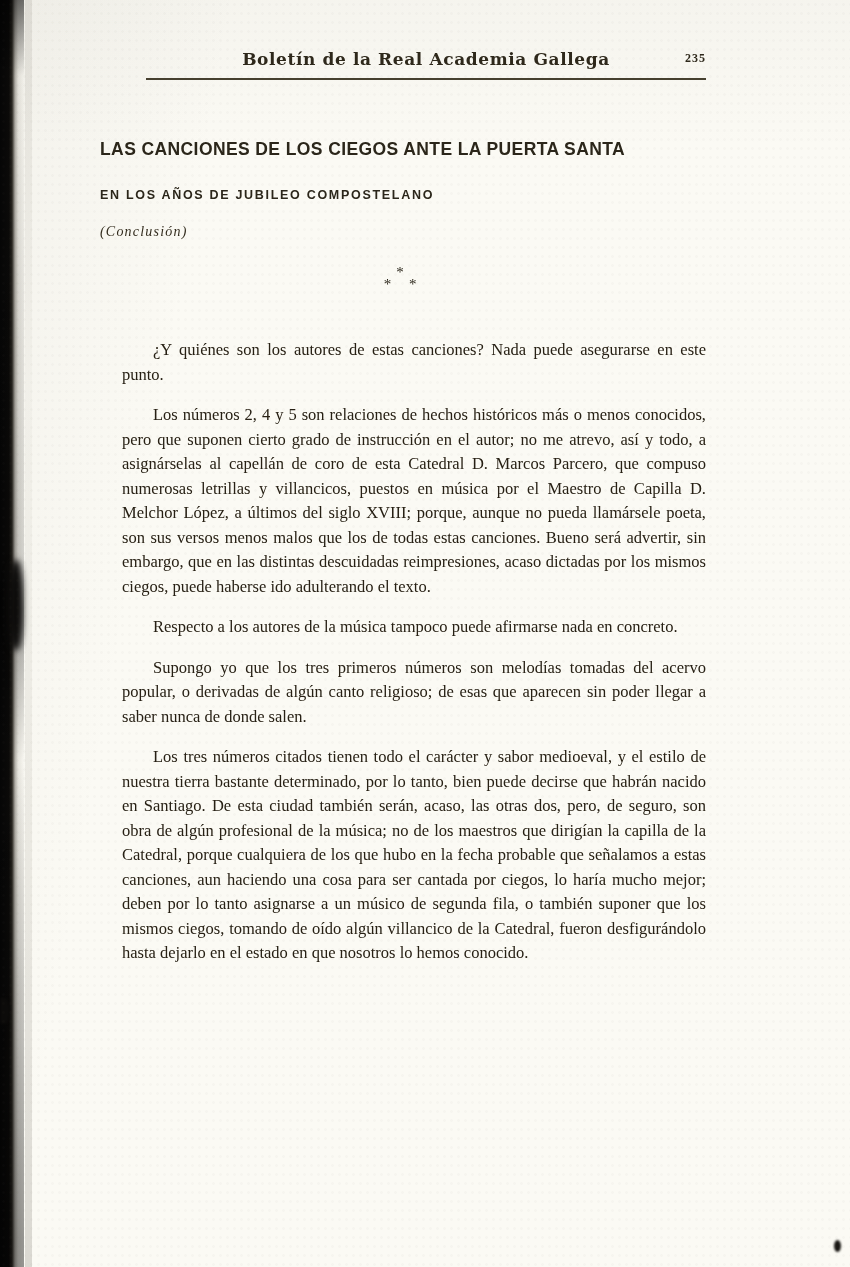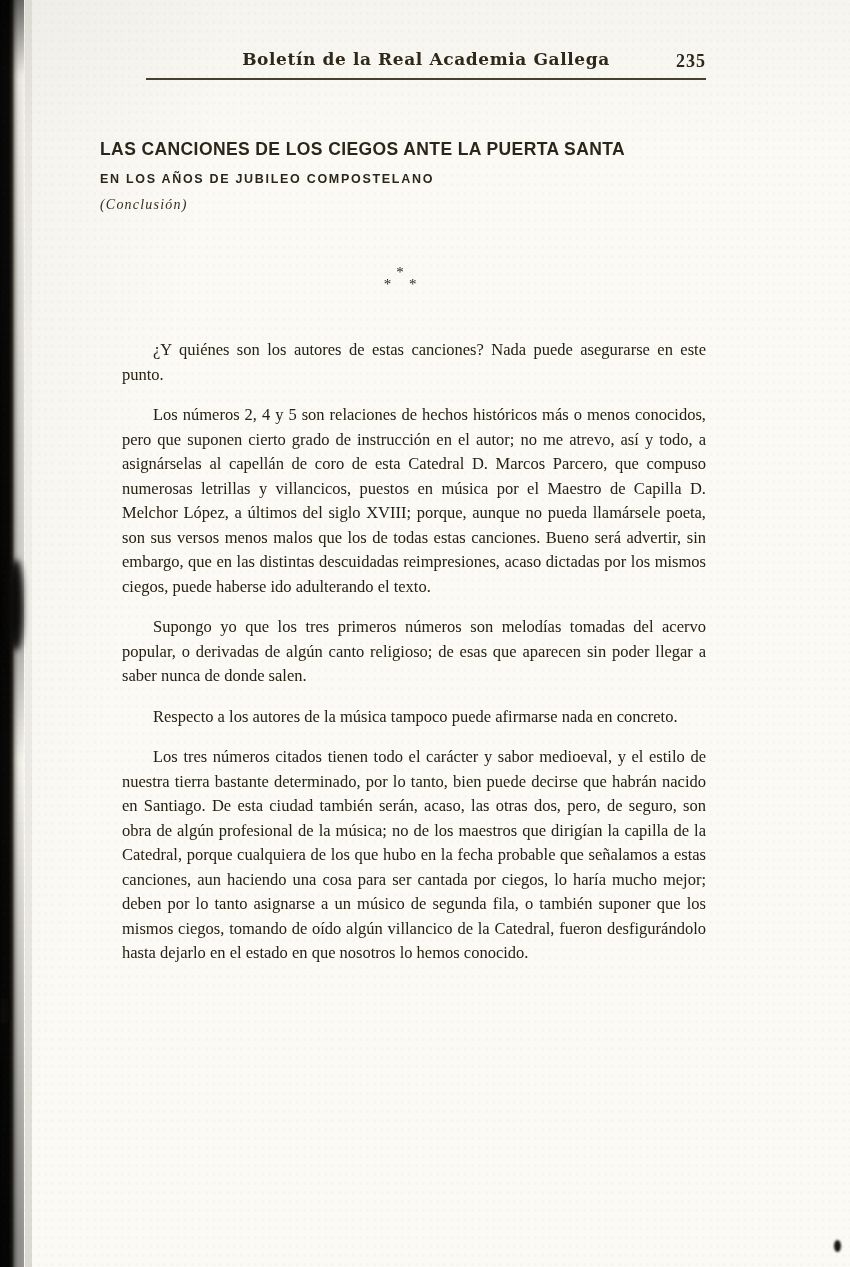--- a/index.html
+++ b/index.html
@@ -54,38 +54,38 @@
 
   
   .page-header{position:absolute;left:146px;top:49px;width:560px;height:34px;}
   .journal{
     display:block;text-align:center;
     font-family:"DejaVu Serif","Liberation Serif",serif;
     font-weight:bold;font-size:17px;letter-spacing:.6px;color:#2e281b;
   }
   .pagenum{
     position:absolute;right:0;top:2px;
-    font-size:18px;font-weight:bold;color:#2e281b;letter-spacing:1px;
+    font-size:12px;font-weight:bold;color:#2e281b;letter-spacing:1px;
   }
   .rule{position:absolute;left:0;right:0;top:29px;border-top:2px solid #46402f;}
 
   
   .titleblock{position:absolute;left:100px;top:139px;width:624px;}
   .title{
     font-family:"Liberation Sans","DejaVu Sans",sans-serif;
     font-weight:bold;font-size:17.5px;letter-spacing:.4px;color:#2b261a;
     white-space:nowrap;
   }
   .subtitle{
-    margin-top:12px;
+    margin-top:28px;
     font-family:"Liberation Sans","DejaVu Sans",sans-serif;
     font-weight:bold;font-size:12.5px;letter-spacing:1.7px;color:#2b261a;
   }
   .conclusion{
-    margin-top:11px;
+    margin-top:22px;
     font-style:italic;font-size:14px;letter-spacing:1.2px;color:#332c1e;font-family:Liberation Serif, serif;
   }
 
   
   .asterism{
     position:absolute;left:100px;top:266px;width:600px;
     text-align:center;font-size:15px;line-height:12px;color:#2b261a;
   }
   .asterism .row2{letter-spacing:7px;padding-left:7px;}
 
@@ -121,19 +121,19 @@
   </div>
 
   <div class="asterism">
     <div class="row1">*</div>
     <div class="row2">* *</div>
   </div>
 
   <div class="article-body">
     <p>¿Y quiénes son los autores de estas canciones? Nada puede asegurarse en este punto.</p>
     <p>Los números 2, 4 y 5 son relaciones de hechos históricos más o menos conocidos, pero que suponen cierto grado de instrucción en el autor; no me atrevo, así y todo, a asignárselas al capellán de coro de esta Catedral D. Marcos Parcero, que compuso numerosas letrillas y villancicos, puestos en música por el Maestro de Capilla D. Melchor López, a últimos del siglo XVIII; porque, aunque no pueda llamársele poeta, son sus versos menos malos que los de todas estas canciones. Bueno será advertir, sin embargo, que en las distintas descuidadas reimpresiones, acaso dictadas por los mismos ciegos, puede haberse ido adulterando el texto.</p>
+    <p>Respecto a los autores de la música tampoco puede afirmarse nada en concreto.</p>
     <p>Supongo yo que los tres primeros números son melodías tomadas del acervo popular, o derivadas de algún canto religioso; de esas que aparecen sin poder llegar a saber nunca de donde salen.</p>
-    <p>Respecto a los autores de la música tampoco puede afirmarse nada en concreto.</p>
     <p>Los tres números citados tienen todo el carácter y sabor medioeval, y el estilo de nuestra tierra bastante determinado, por lo tanto, bien puede decirse que habrán nacido en Santiago. De esta ciudad también serán, acaso, las otras dos, pero, de seguro, son obra de algún profesional de la música; no de los maestros que dirigían la capilla de la Catedral, porque cualquiera de los que hubo en la fecha probable que señalamos a estas canciones, aun haciendo una cosa para ser cantada por ciegos, lo haría mucho mejor; deben por lo tanto asignarse a un músico de segunda fila, o también suponer que los mismos ciegos, tomando de oído algún villancico de la Catedral, fueron desfigurándolo hasta dejarlo en el estado en que nosotros lo hemos conocido.</p>
   </div>
 
   <div class="grain"></div>
 </div>
 
 </body></html>

